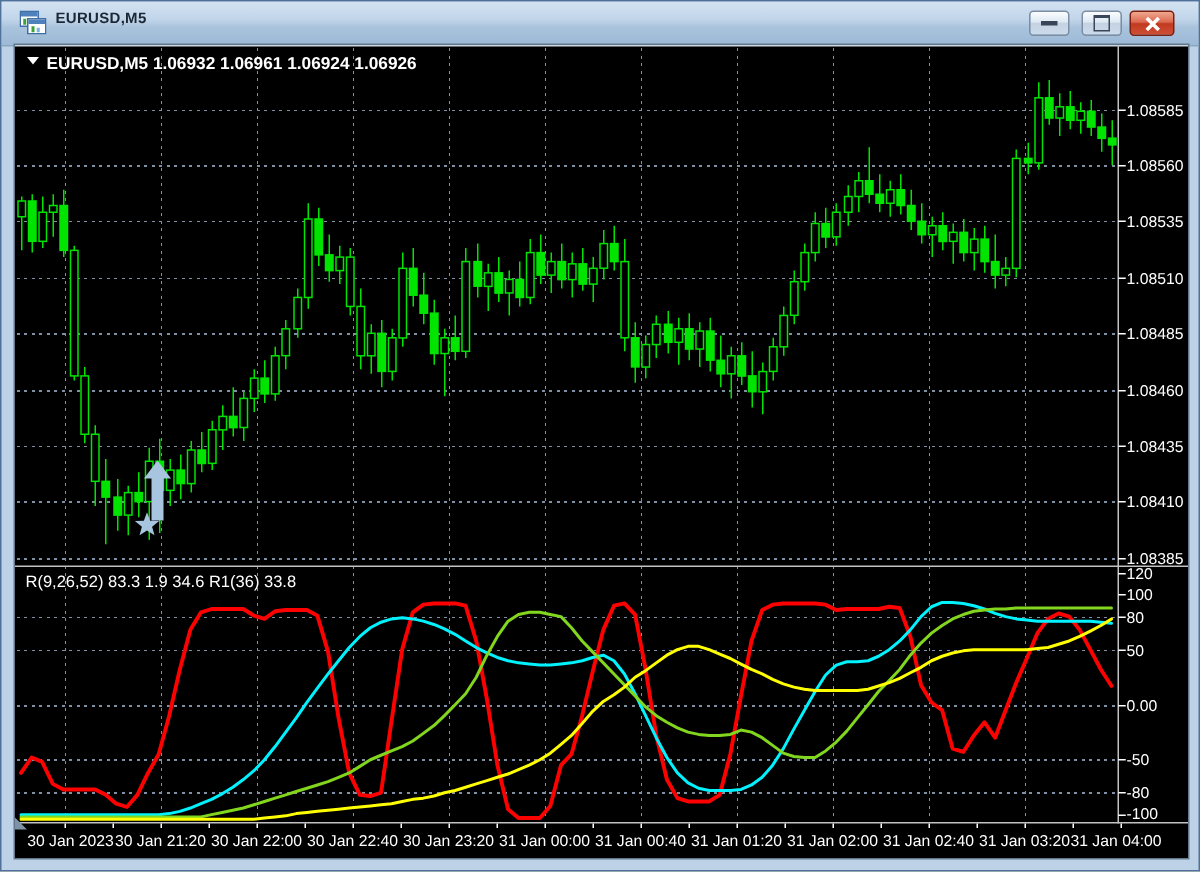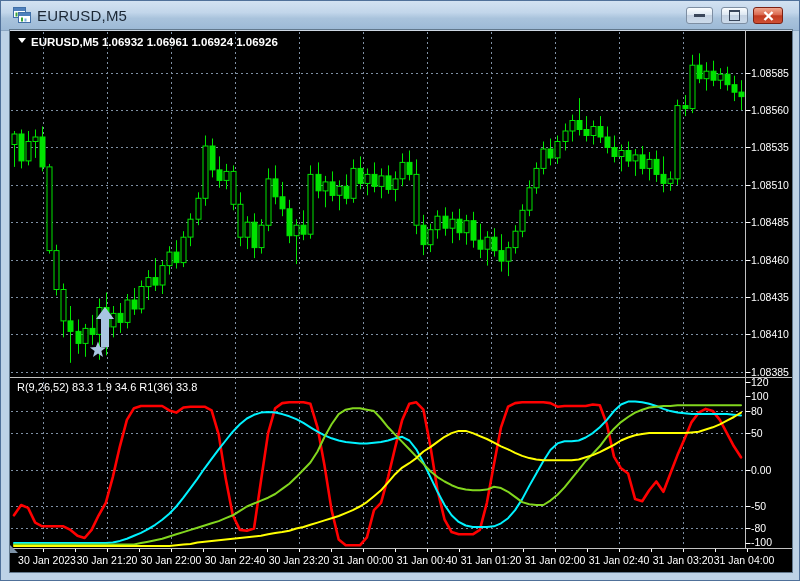--- a/index.html
+++ b/index.html
@@ -2,21 +2,21 @@
 <html><head>
 <meta charset="utf-8">
 <style>
   html,body{margin:0;padding:0;background:#e8e8e8;font-family:"Liberation Sans",sans-serif;}
   .win{position:relative;width:798px;height:579px;margin:0;background:#bdd2e6;
        border:1px solid #50719a;overflow:hidden;}
   .titlebar{position:absolute;left:0;top:0;width:100%;height:29px;
        background:linear-gradient(#d3e2f2 0%,#c2d6ea 40%,#a9c3dc 60%,#9cb9d6 100%);
        border-bottom:1px solid #8ba6c2;}
   .app-icon{position:absolute;left:12px;top:6px;width:18px;height:16px;display:block;}
-  .title{position:absolute;left:36px;top:6px;font-size:15px;color:#1b2735;letter-spacing:0.2px;}
+  .title{position:absolute;left:36px;top:6px;font-size:10px;color:#1b2735;letter-spacing:0.2px;font-weight:bold;}
   .winbtns{position:absolute;right:16px;top:6px;height:18px;display:flex;}
   .wbtn{height:17px;border:1px solid #7d8ea2;border-radius:3px;box-sizing:border-box;
         background:linear-gradient(#fbfdff 0%,#dde8f2 45%,#c4d2e2 50%,#ccdbeb 100%);
         display:flex;align-items:center;justify-content:center;}
   .wbtn.minb{width:27px;margin-right:8px;}
   .wbtn.maxb{width:27px;margin-right:5px;}
   .wbtn.closeb{width:30px;border-color:#7c2012;
         background:linear-gradient(#f0a78f 0%,#db6950 45%,#c13a20 52%,#cf5034 100%);}
   .glyph-min{width:11px;height:3px;background:#39465a;display:block;}
   .glyph-max{width:9px;height:8px;border:1px solid #39465a;border-top-width:2px;display:block;background:transparent;}

